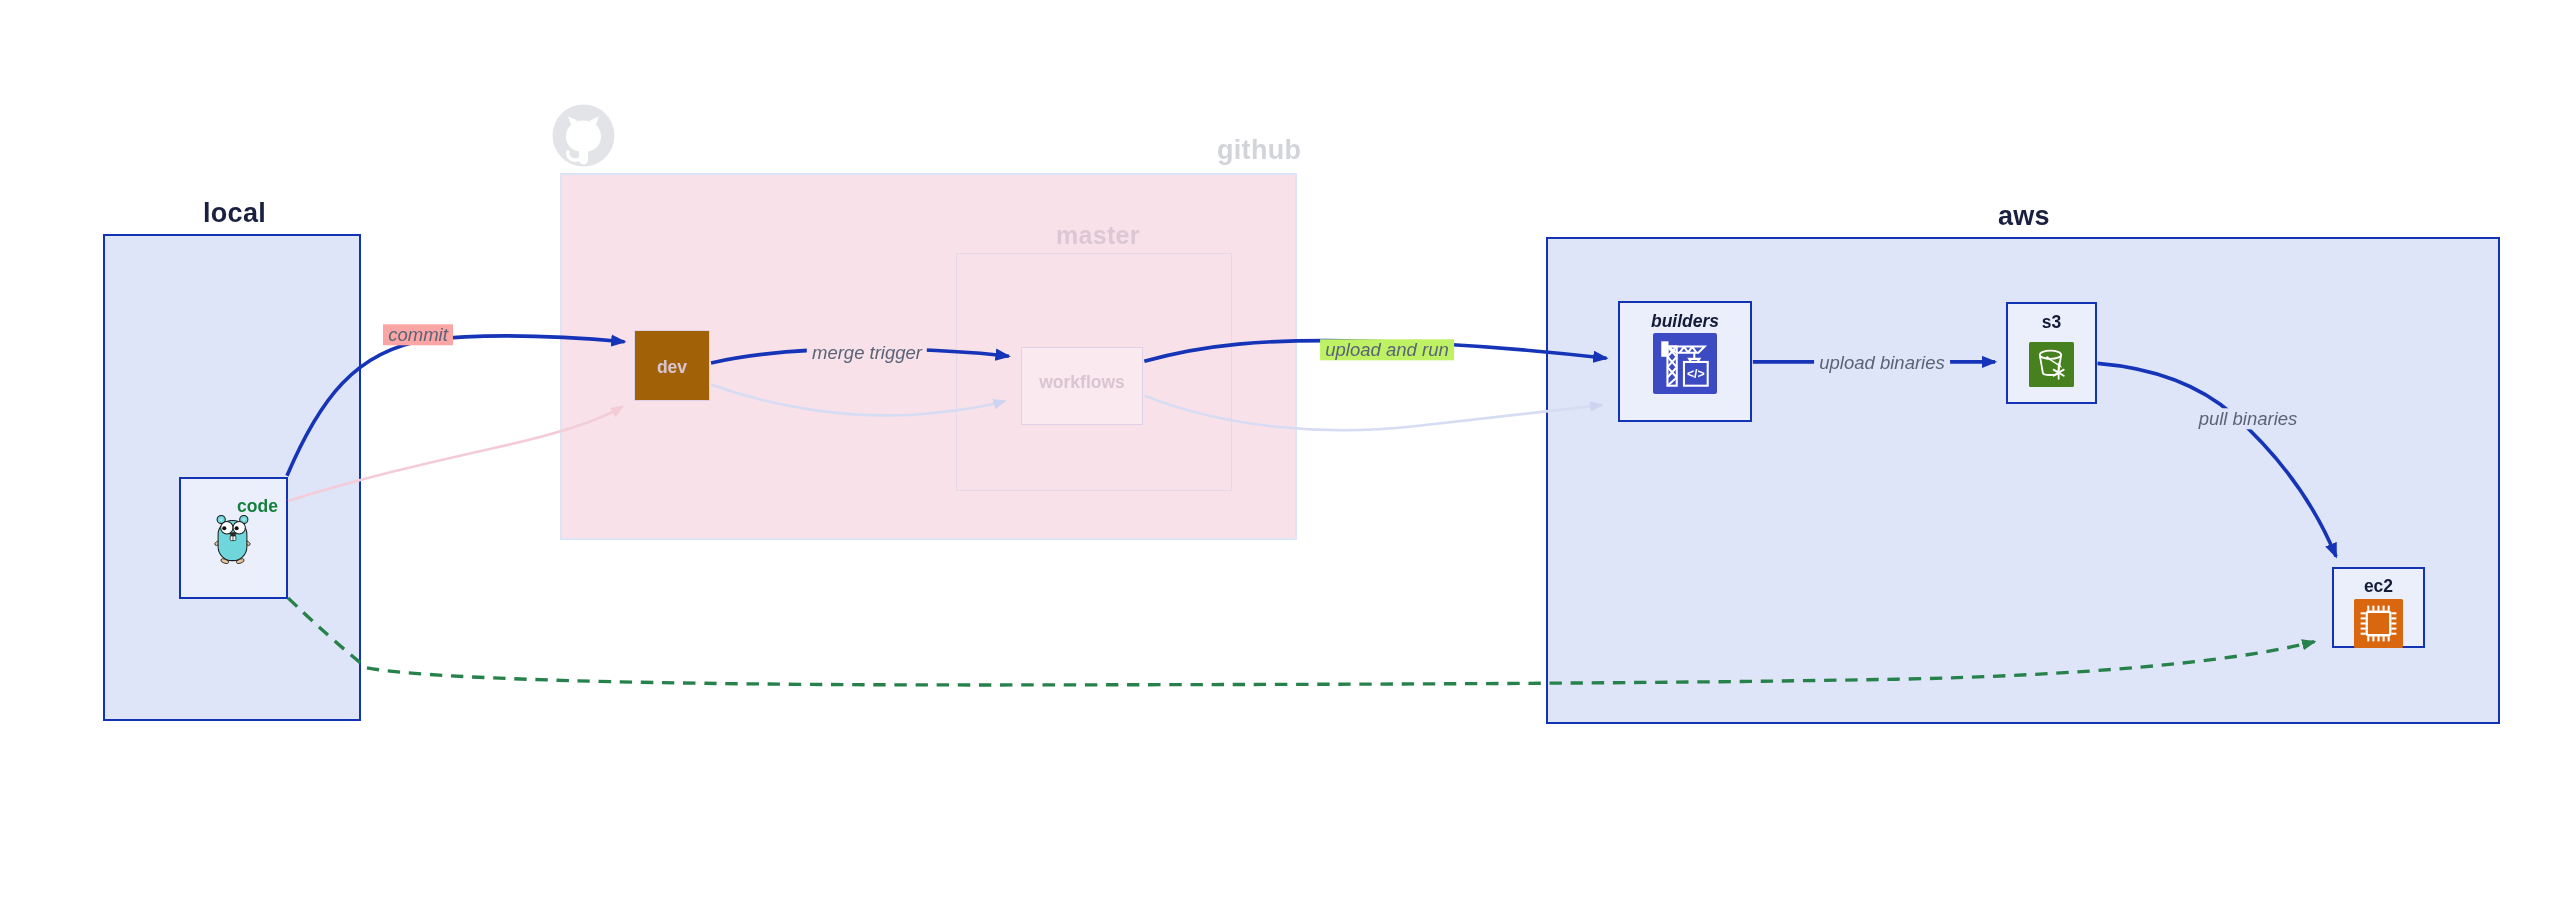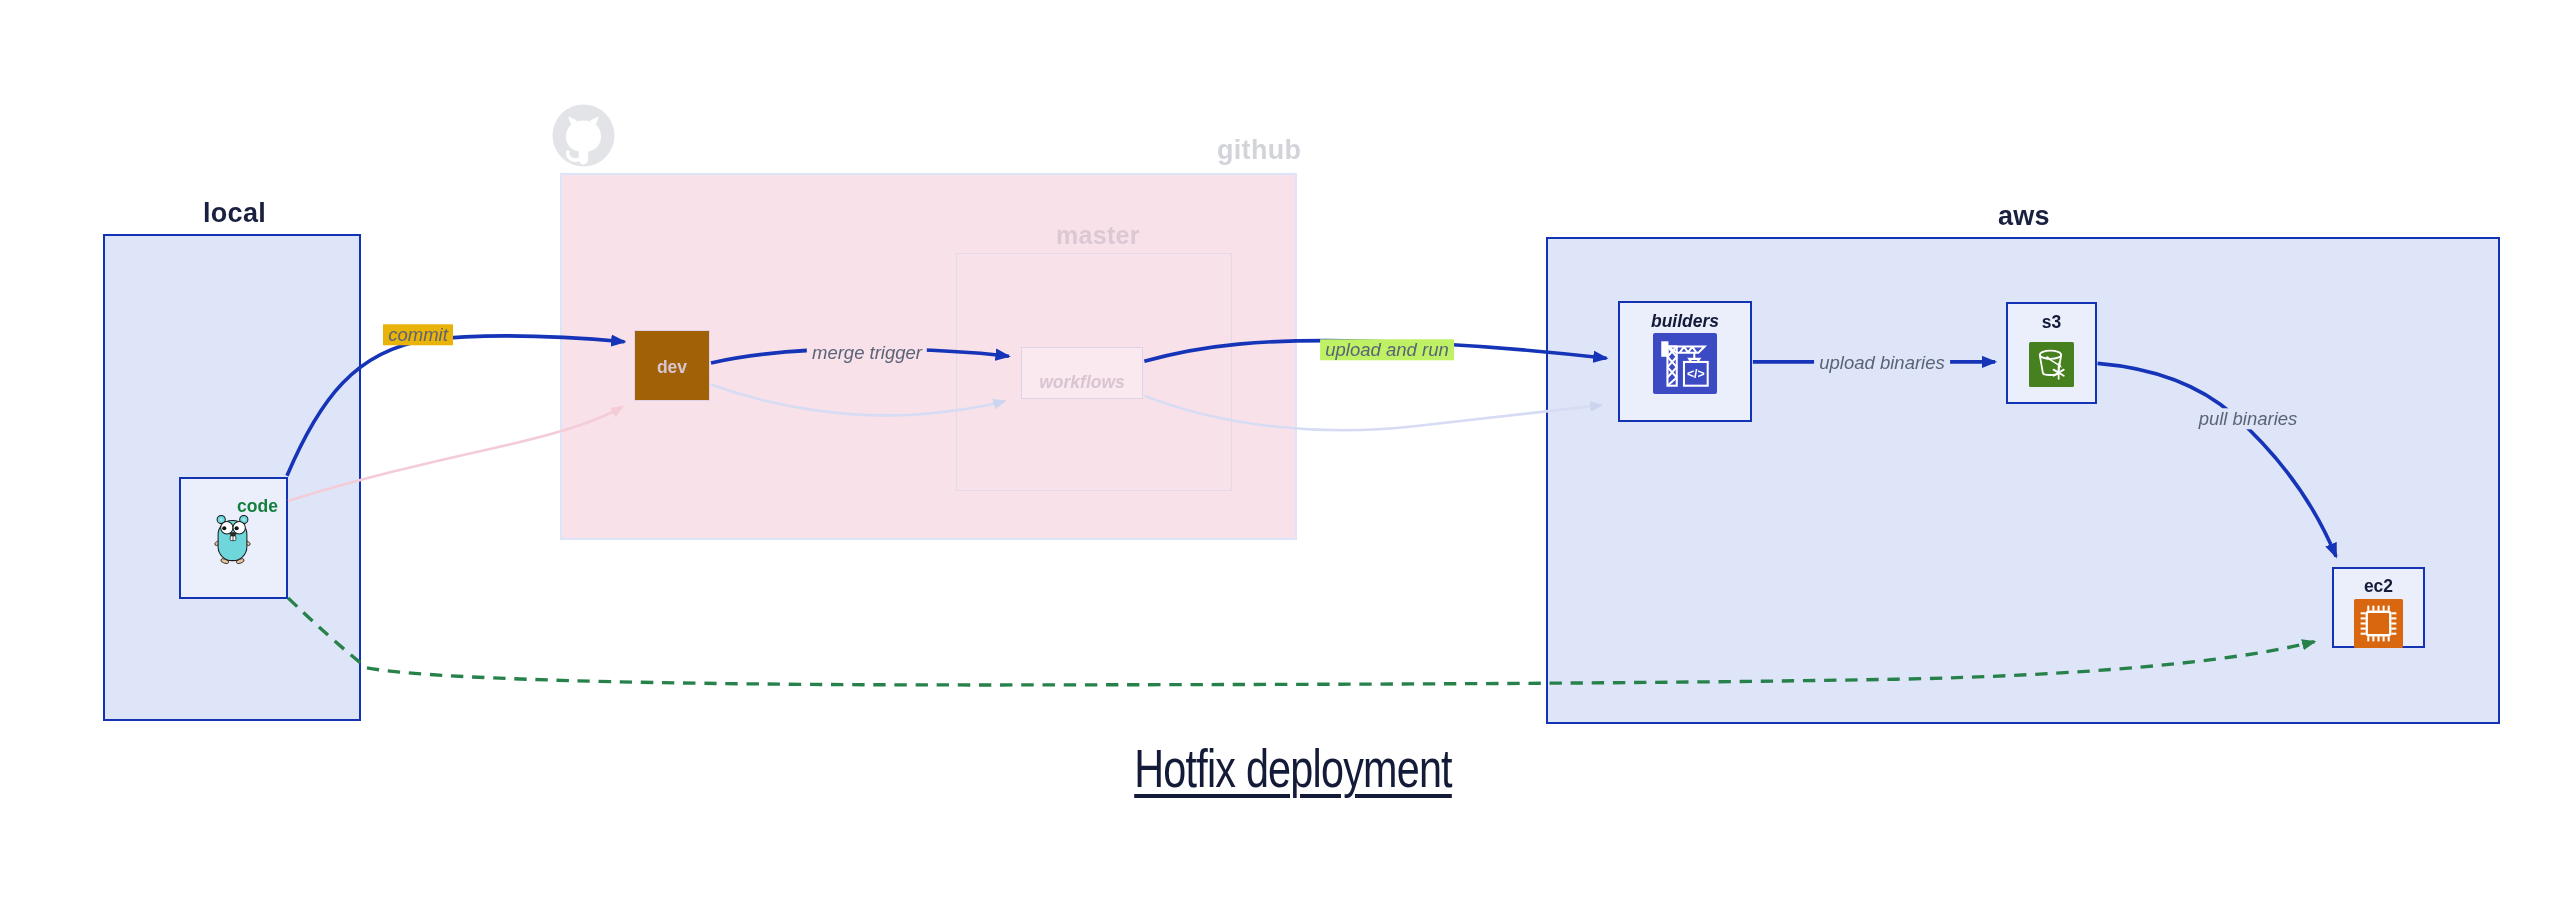--- a/index.html
+++ b/index.html
@@ -72,21 +72,21 @@
         <rect x="31.5" y="48" width="11" height="9" rx="2" fill="#ffffff" stroke="#1c1c1c" stroke-width="1.5"></rect>
         <line x1="37" y1="48" x2="37" y2="57" stroke="#1c1c1c" stroke-width="1.5"></line>
       </svg>
     </div>
   </div>
 
   <div class="node-box" style="left:634px;top:330px;width:76px;height:71px;background:#a16207;border:1.5px solid #ddd2e8;">
     <div class="node-label" style="top:26px;color:#d9c5d2;">dev</div>
   </div>
 
-  <div class="node-box" style="left:1021px;top:347px;width:122px;height:52px;background:#fae9ee;border:1.5px solid #ddd2e8;font-style:italic;">
+  <div class="node-box" style="left:1021px;top:347px;width:122px;height:78px;background:#fae9ee;border:1.5px solid #ddd2e8;">
     <div class="node-label" style="top:24px;color:#d9c5d2;">workflows</div>
   </div>
 
   <div class="node-box" style="left:1618px;top:301px;width:134px;height:121px;background:#ebeffc;border:2.6px solid #1133b4;">
     <div class="node-label" style="top:8.2px;color:#141b38;font-style:italic;">builders</div>
     <div class="icon" style="left:33px;top:30px;width:64px;height:61px;">
       <svg width="64" height="61" viewBox="0 0 124 118">
         <rect x="0" y="0" width="124" height="118" rx="4" fill="#3c4ac4"></rect>
         <g stroke="#ffffff" stroke-width="4" fill="none">
           <rect x="18" y="18" width="10" height="26" fill="#ffffff"></rect>
@@ -175,24 +175,21 @@
 
     <path d="M 557 923 C 620 775, 690 680, 830 659 C 960 645, 1090 652, 1212 663" stroke="#1634b8" stroke-width="7" fill="none" marker-end="url(#ah-blue)"></path>
     <path d="M 1380 704 C 1480 682, 1600 676, 1700 677 C 1810 678, 1900 684, 1958 691" stroke="#1634b8" stroke-width="7" fill="none" marker-end="url(#ah-blue)"></path>
     <path d="M 2221 701 C 2340 667, 2460 659, 2610 661 C 2790 663, 2960 677, 3118 695" stroke="#1634b8" stroke-width="7" fill="none" marker-end="url(#ah-blue)"></path>
     <path d="M 3402 702 L 3872 702" stroke="#1634b8" stroke-width="7" fill="none" marker-end="url(#ah-blue)"></path>
     <path d="M 4071 705 C 4180 714, 4270 748, 4335 805 C 4430 890, 4495 985, 4534 1080" stroke="#1634b8" stroke-width="7" fill="none" marker-end="url(#ah-blue)"></path>
 
     <path d="M 559 1160 C 640 1238, 688 1277, 712 1296 C 860 1322, 1400 1330, 2000 1329 C 2600 1328, 3150 1327, 3680 1318 C 4030 1311, 4330 1286, 4492 1245" stroke="#26814a" stroke-width="6.5" fill="none" stroke-dasharray="24 17" marker-end="url(#ah-green)"></path>
   </svg>
 
-  <div class="edge-label" style="left:418px;top:335px;background:#eab308;">commit</div>
+  <div class="edge-label" style="left:418px;top:335px;background:#fca5a5;">commit</div>
   <div class="edge-label" style="left:867px;top:353px;background:#f8e1e8;">merge trigger</div>
   <div class="edge-label" style="left:1387px;top:350px;background:#bef264;text-align:right;">upload and run</div>
   <div class="edge-label" style="left:1882px;top:363px;background:#dfe5f8;">upload binaries</div>
   <div class="edge-label" style="left:2248px;top:419px;background:#dfe5f8;">pull binaries</div>
 
-  <div class="title">
-    <span>Hotfix deployment</span>
-  </div>
 
 </div>
 
 
 </body></html>

